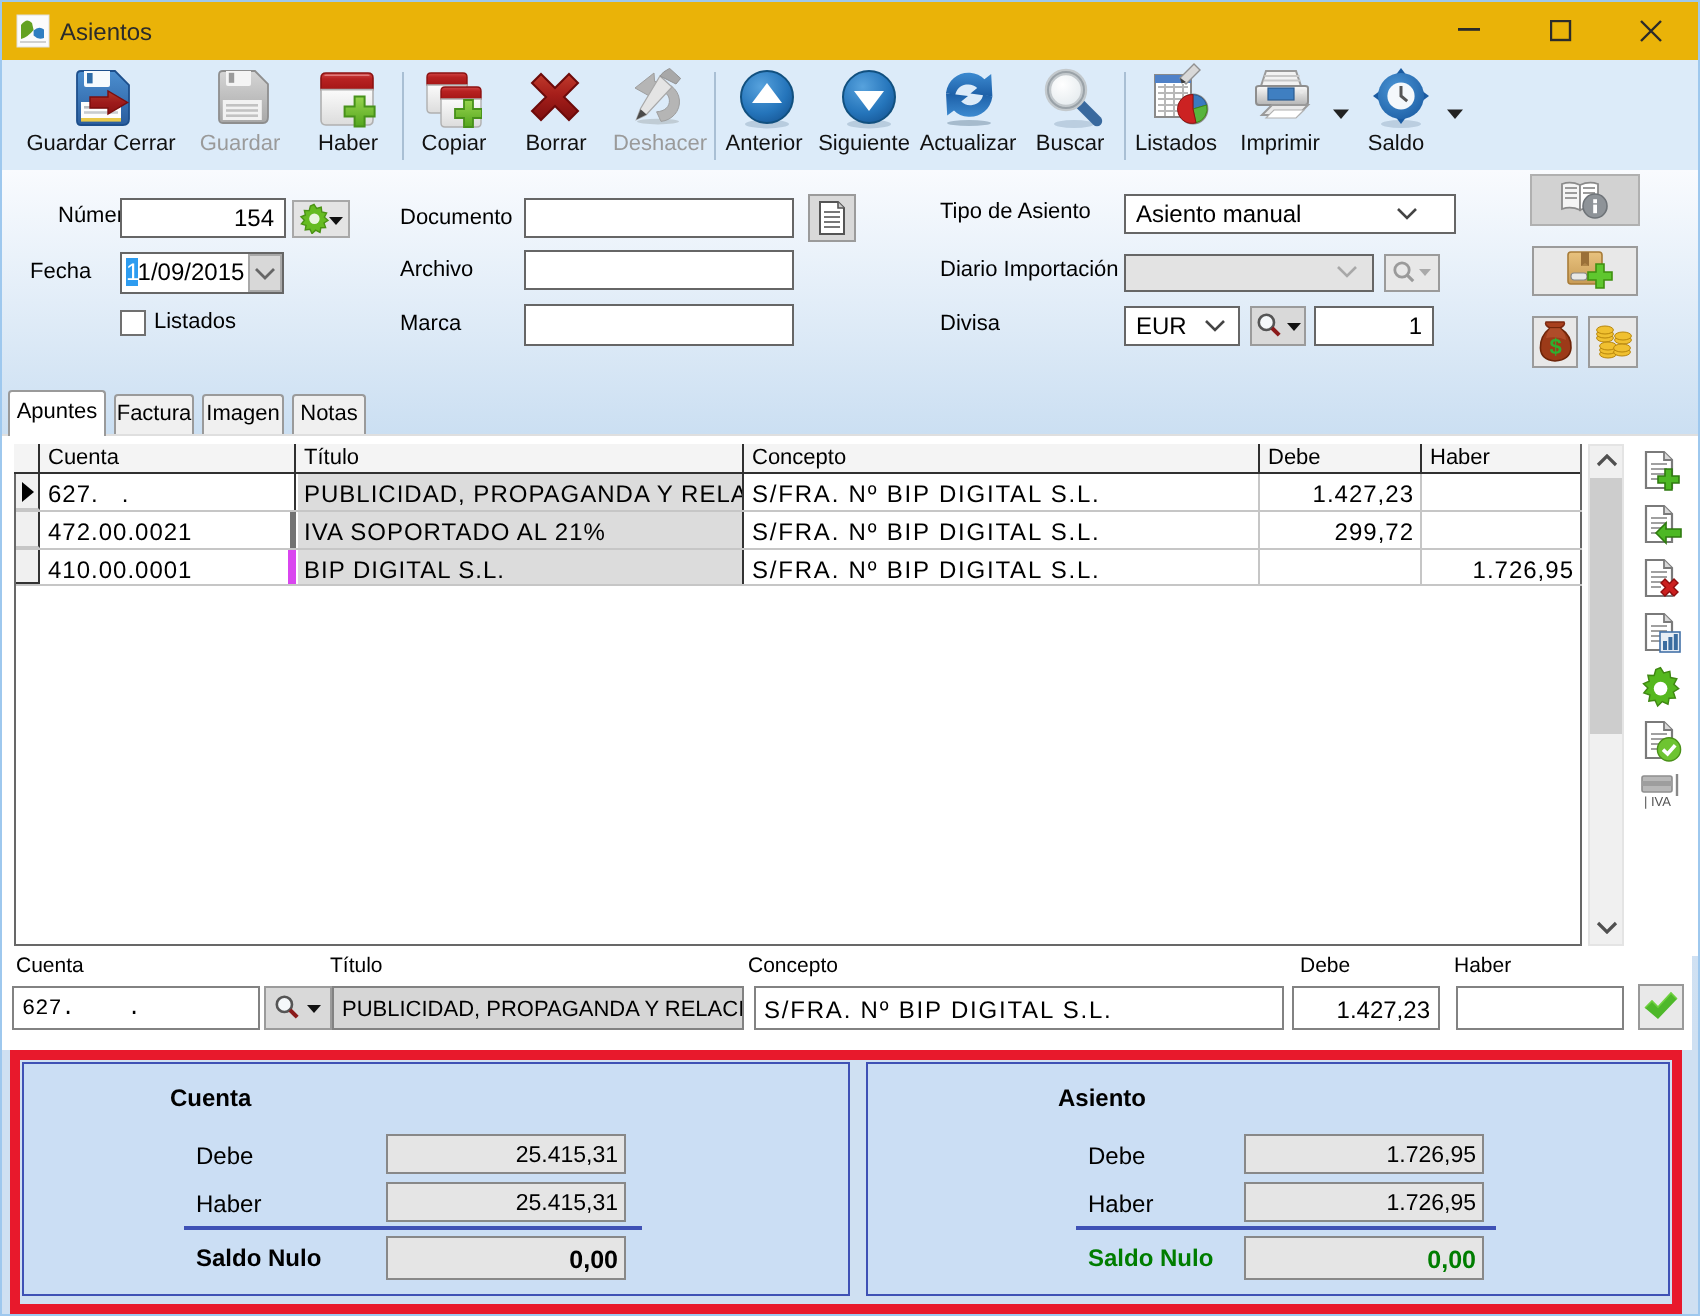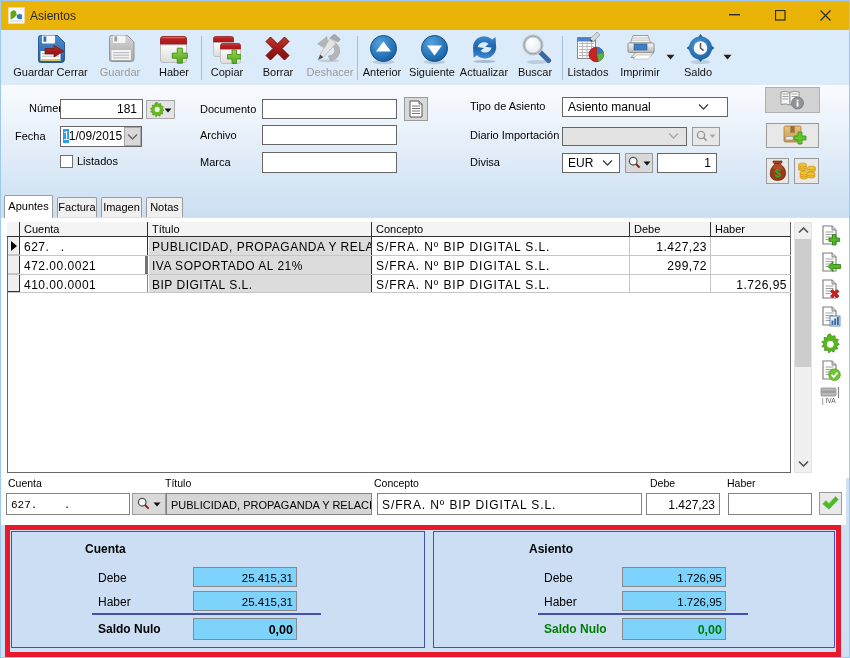--- a/index.html
+++ b/index.html
@@ -30,21 +30,21 @@
 #vsb{position:absolute;left:794px;top:222px;width:18px;height:251px;background:#f0f0f0;border:1px solid #e4e4e4}
 
 .ricon{position:absolute;left:820px;width:21px;height:21px}
 
 .elabel{position:absolute;top:477px;font-size:10.5px;color:#000}
 .efield{position:absolute;top:493px;height:22px;background:#fff;border:1px solid #828282;font-size:12px;padding:4px 4px 0 4px;white-space:nowrap;overflow:hidden}
 
 #redpanel{position:absolute;left:5px;top:525px;width:836px;height:132px;background:#cfe0f2;border:5px solid #e8192c}
 .bluebox{position:absolute;top:531px;height:117px;background:#cbdef4;border:1px solid #3f51b5}
 .blabel{position:absolute;font-size:12px;color:#000}
-.bfield{position:absolute;width:104px;height:20px;background:#7dd3fc;border:1px solid #888;font-size:11.5px;text-align:right;padding:4px 3px 0 0;color:#000}
+.bfield{position:absolute;width:120px;height:20px;background:#e5e5e5;border:1px solid #888;font-size:11.5px;text-align:right;padding:4px 3px 0 0;color:#000}
 </style></head>
 <body>
 <div id="win"></div>
 
 <div id="titlebar">
   <svg class="abs" style="left:7px;top:6px" width="17" height="17" viewBox="0 0 17 17">
     <rect x="0.5" y="0.5" width="16" height="16" fill="#fbfbfb" stroke="#e0e0e0" stroke-width="0.5"></rect>
     <path d="M2.5 12.5 L2.5 5.5 Q5.5 1.5 8 4.5 L8.8 8 Q6 11.5 2.5 12.5 Z" fill="#63a121"></path>
     <path d="M8.8 8.2 Q11.5 5.8 14 7.8 L14 12 Q10.8 13 8.8 10.8 Z" fill="#2f7ec1"></path>
     <rect x="2" y="13.5" width="13" height="1" fill="#d0d0d0"></rect>
@@ -245,21 +245,21 @@
 <div class="tlabel" style="left:332px;width:100px">Anterior</div>
 <div class="tlabel" style="left:382px;width:100px">Siguiente</div>
 <div class="tlabel" style="left:434px;width:100px">Actualizar</div>
 <div class="tlabel" style="left:485px;width:100px">Buscar</div>
 <div class="tlabel" style="left:538px;width:100px">Listados</div>
 <div class="tlabel" style="left:590px;width:100px">Imprimir</div>
 <div class="tlabel" style="left:648px;width:100px">Saldo</div>
 
 <div id="form"></div>
 <div class="flabel" style="left:29px;top:102px">Número</div>
-<div class="tb" style="left:60px;top:99px;width:83px;height:20px;text-align:right;padding:2px 5px 0 0">181</div>
+<div class="tb" style="left:60px;top:99px;width:83px;height:20px;text-align:right;padding:2px 5px 0 0">154</div>
 <div class="btn3d" style="left:146px;top:100px;width:29px;height:19px;background:#e4e4e4;border-color:#a8a8a8"></div>
 <svg class="abs" style="left:149px;top:101px" width="16" height="16" viewBox="0 0 16 16">
  <path d="M8 1.2 L9.3 3.2 L11.6 2.6 L11.9 5 L14.3 5.5 L13.2 7.6 L15 9.2 L13 10.5 L13.8 12.8 L11.4 12.9 L11 15.2 L8.8 14.1 L7 15.8 L6 13.6 L3.6 14 L4 11.7 L1.7 10.9 L3.2 9.1 L1.5 7.4 L3.7 6.5 L3.2 4.2 L5.6 4.3 L6.2 2 Z" fill="#66bb22" stroke="#4a9214" stroke-width="0.7"></path>
  <circle cx="8.2" cy="8.4" r="2.6" fill="#eaf5e0"></circle>
 </svg>
 <svg class="abs" style="left:164px;top:108px" width="8" height="5" viewBox="0 0 8 5">
     <path d="M0.5 0.5 L7.5 0.5 L4 4.5 Z" fill="#111"></path>
   </svg>
 <div class="flabel" style="left:15px;top:130px">Fecha</div>
 <div class="tb" style="left:60px;top:126px;width:82px;height:21px;padding:2px 0 0 2px"><span style="background:#2d9cf0;color:#fff">1</span>1/09/2015</div>
@@ -394,21 +394,21 @@
 <div class="gcell" style="left:712px;top:237px;width:78px"></div>
 <div class="rowline" style="left:8px;top:255px"></div>
 
 <div class="gcell" style="left:21px;top:256px;width:127px;border-right:3px solid #737373">472.00.0021</div>
 <div class="gcell" style="left:149px;top:256px;width:223px;background:#dcdcdc;border-right:1px solid #333">IVA SOPORTADO AL 21%</div>
 <div class="gcell" style="left:373px;top:256px;width:257px;border-right:1px solid #c6c6c6;letter-spacing:0.9px">S/FRA. Nº BIP DIGITAL S.L.</div>
 <div class="gcell" style="left:631px;top:256px;width:80px;border-right:1px solid #c6c6c6;text-align:right">299,72</div>
 <div class="gcell" style="left:712px;top:256px;width:78px"></div>
 <div class="rowline" style="left:8px;top:274px"></div>
 
-<div class="gcell" style="left:21px;top:275px;width:127px;border-right:1px solid #d946ef">410.00.0001</div>
+<div class="gcell" style="left:21px;top:275px;width:127px;border-right:4px solid #d946ef">410.00.0001</div>
 <div class="gcell" style="left:149px;top:275px;width:223px;background:#dcdcdc;border-right:1px solid #333">BIP DIGITAL S.L.</div>
 <div class="gcell" style="left:373px;top:275px;width:257px;border-right:1px solid #c6c6c6;letter-spacing:0.9px">S/FRA. Nº BIP DIGITAL S.L.</div>
 <div class="gcell" style="left:631px;top:275px;width:80px;border-right:1px solid #c6c6c6;text-align:right"></div>
 <div class="gcell" style="left:712px;top:275px;width:78px;text-align:right">1.726,95</div>
 <div class="rowline" style="left:8px;top:292px"></div>
 
 <svg class="ricon" style="top:225px" viewBox="0 0 21 21">
     <path d="M3 1 L12 1 L16 5 L16 19 L3 19 Z" fill="#fff" stroke="#7a7a7a" stroke-width="1.1"></path>
     <path d="M12 1 L12 5 L16 5" fill="#d8d8d8" stroke="#7a7a7a" stroke-width="0.9"></path>
     <path d="M5.5 7 h8 M5.5 9.5 h8 M5.5 12 h8 M5.5 14.5 h5" stroke="#a0a0a0" stroke-width="1"></path>

